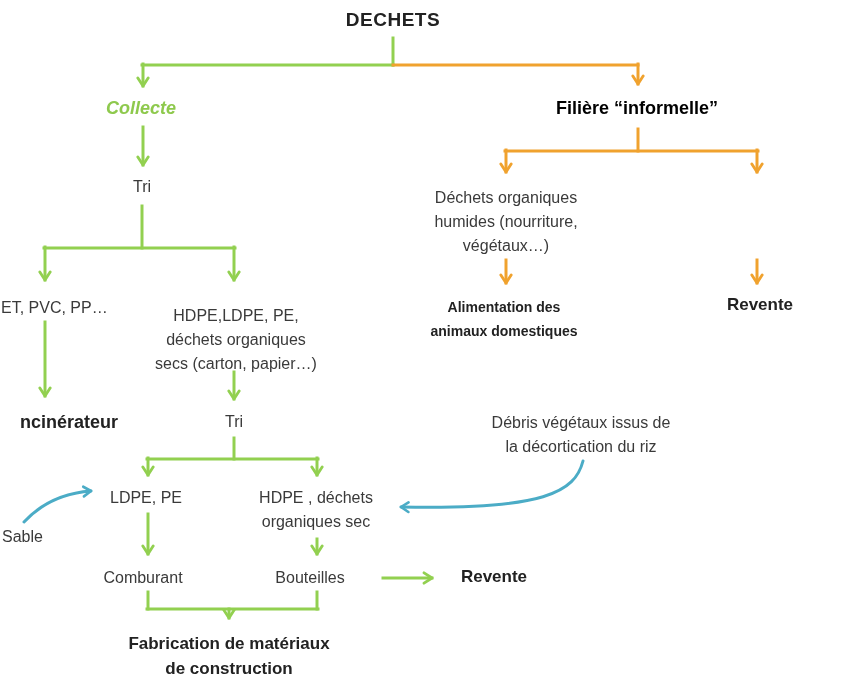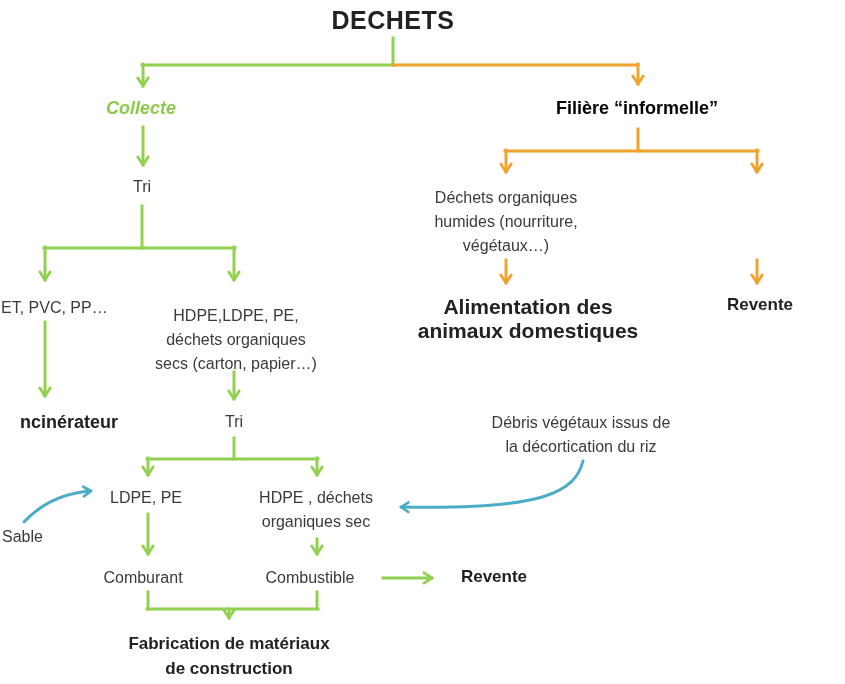--- a/index.html
+++ b/index.html
@@ -11,21 +11,21 @@
   }
   #connectors { position:absolute; left:0; top:0; width:845px; height:684px; }
   .node {
     position:absolute;
     font-size:16px; line-height:24px;
     text-align:center; white-space:pre-line;
     transform:translateX(-50%);
   }
   .left-edge { transform:none; text-align:left; }
   .bold { font-weight:bold; color:#222222; }
-  .root-title { font-size:25px; letter-spacing:0.5px; }
+  .root-title { font-size:19px; letter-spacing:0.5px; }
   .branch-title { font-size:18px; line-height:22px; }
   .green-text { color:#8ec94d; }
   .orange-text { color:#000000; }
   .fab { line-height:25px; }
 </style>
 </head>
 <body>
 
 <div id="stage">
 
@@ -99,37 +99,37 @@
 
   <div class="node" style="left:234px; top:410px;">Tri</div>
 
   <div class="node" style="left:146px; top:486px;">LDPE, PE</div>
 
   <div class="node" style="left:316px; top:486px;">HDPE , déchets
 organiques sec</div>
 
   <div class="node" style="left:143px; top:566px;">Comburant</div>
 
-  <div class="node" style="left:310px; top:566px;">Combustible</div>
+  <div class="node" style="left:310px; top:566px;">Bouteilles</div>
 
   <div class="node bold" style="left:494px; top:565px; font-size:17px;">Revente</div>
 
   <div class="node bold fab" style="left:229px; top:631px; font-size:17px;">Fabrication de matériaux
 de construction</div>
 
   <div class="node left-edge" style="left:2px; top:525px;">Sable</div>
 
   <div class="node" style="left:581px; top:411px;">Débris végétaux issus de
 la décortication du riz</div>
 
   <div class="node bold branch-title orange-text" style="left:637px; top:97px;">Filière “informelle”</div>
 
   <div class="node" style="left:506px; top:186px;">Déchets organiques
 humides (nourriture,
 végétaux…)</div>
 
-  <div class="node bold" style="left:528px; top:295px; font-size:21px;">Alimentation des
+  <div class="node bold" style="left:504px; top:295px; font-size:14px;">Alimentation des
 animaux domestiques</div>
 
 
   <div class="node bold" style="left:760px; top:293px; font-size:17px;">Revente</div>
 
 </div>
 
 </body></html>

